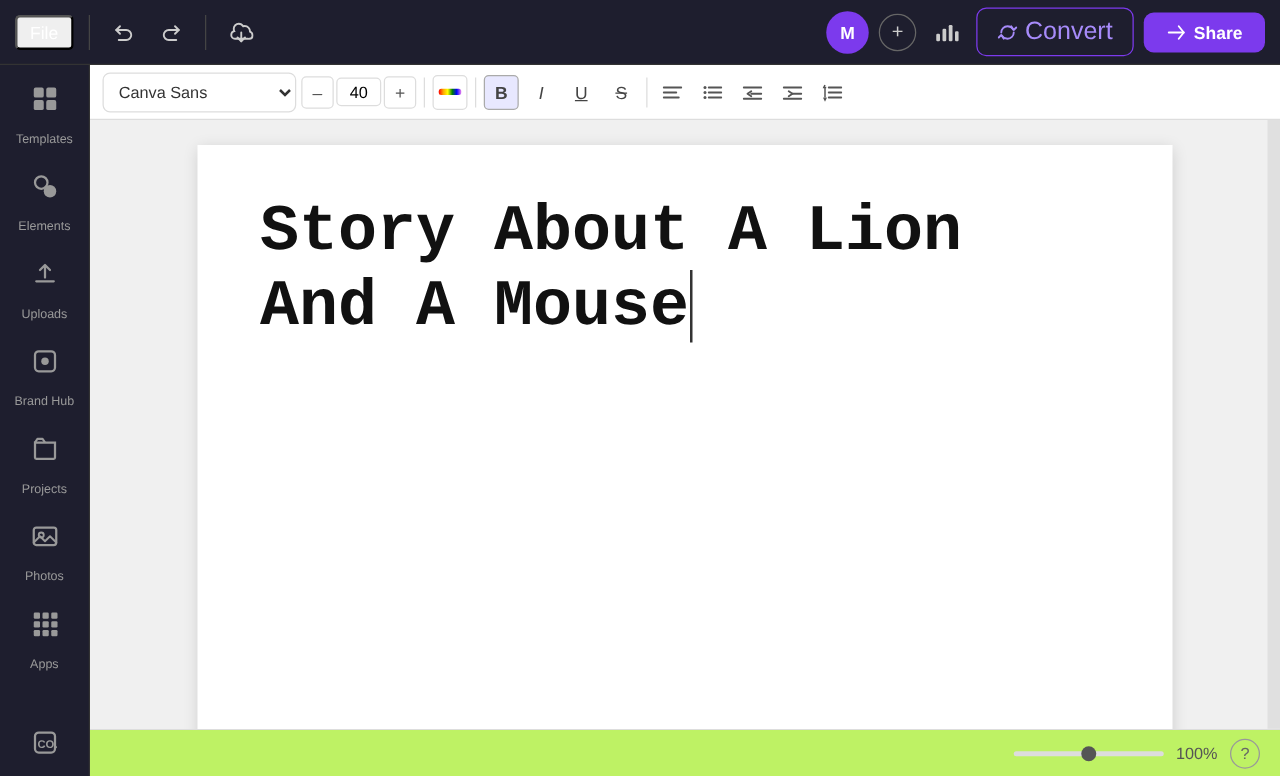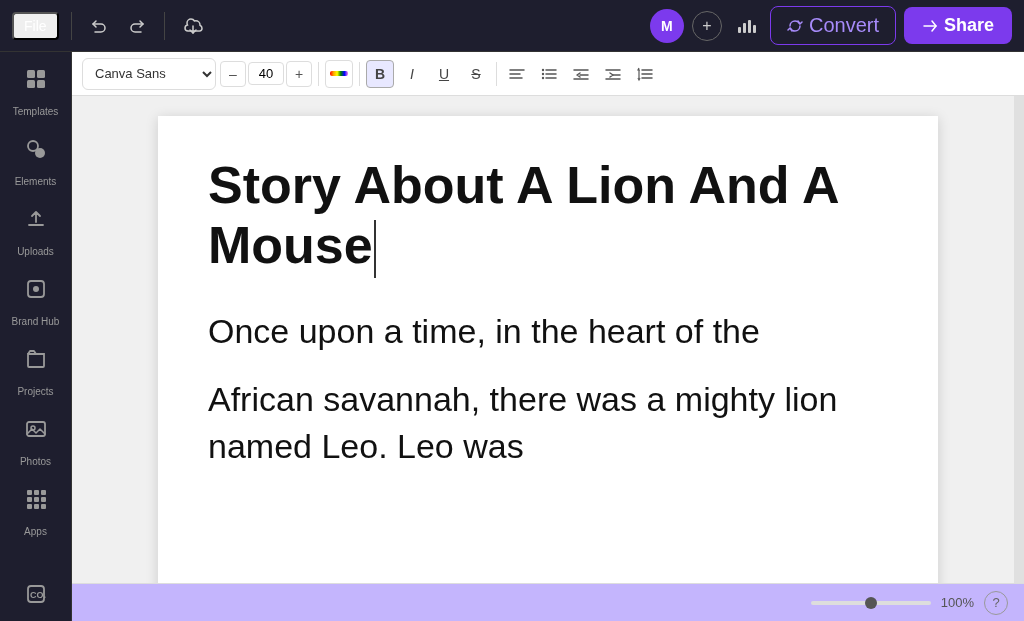--- a/index.html
+++ b/index.html
@@ -83,21 +83,21 @@
       cursor: pointer;
       display: flex; align-items: center; gap: 6px;
       font-weight: 500;
     }
     .share-btn {
       background: #7c3aed;
       border: none;
       color: #fff;
       padding: 8px 18px;
       border-radius: 8px;
-      font-size: 18px;
+      font-size: 14px;
       cursor: pointer;
       display: flex; align-items: center; gap: 6px;
       font-weight: 600;
     }
 
     
     .main-layout {
       display: flex;
       flex: 1;
       overflow: hidden;
@@ -158,21 +158,21 @@
       height: 44px;
       background: #fff;
       border-bottom: 1px solid #ddd;
       display: flex;
       align-items: center;
       padding: 0 10px;
       gap: 4px;
       flex-shrink: 0;
     }
     .font-select {
-      width: 134px;
+      width: 155px;
       height: 32px;
       border: 1px solid #ddd;
       border-radius: 6px;
       padding: 0 8px;
       font-size: 13px;
       background: #fff;
       cursor: pointer;
       color: #333;
     }
     .font-size-ctrl {
@@ -249,21 +249,21 @@
     }
     .canvas-page {
       background: #fff;
       width: 780px;
       min-height: 550px;
       box-shadow: 0 2px 12px rgba(0,0,0,0.15);
       padding: 40px 50px;
       position: relative;
     }
     .canvas-title {
-      font-family: Liberation Sans, sans-serif;
+      font-family: Liberation Mono, monospace;
       font-size: 52px;
       font-weight: 900;
       color: #111;
       line-height: 1.15;
       margin-bottom: 30px;
       position: relative;
     }
     .cursor-line {
       display: inline-block;
       width: 2px;
@@ -279,21 +279,21 @@
       line-height: 1.4;
       font-weight: 400;
     }
     .canvas-body p {
       margin-bottom: 20px;
     }
 
     
     .bottom-bar {
       height: 38px;
-      background: #c4b5fd;
+      background: #bef264;
       border-top: 1px solid #ddd;
       display: flex;
       align-items: center;
       justify-content: flex-end;
       padding: 0 16px;
       gap: 10px;
       flex-shrink: 0;
     }
     .zoom-track {
       width: 120px; height: 4px;
@@ -546,24 +546,20 @@
           <polyline points="1,12 2,14 3,12" stroke="#555" stroke-width="1.2" fill="none"></polyline>
         </svg>
       </button>
     </div>
 
     <div class="canvas-wrapper">
       <div class="canvas-page">
         <div class="canvas-title">
           Story About A Lion And A Mouse<span class="cursor-line"></span>
         </div>
-        <div class="canvas-body">
-          <p>Once upon a time, in the heart of the</p>
-          <p>African savannah, there was a mighty lion named Leo. Leo was</p>
-        </div>
       </div>
       <div class="scrollbar-right"></div>
     </div>
 
     <div class="bottom-bar">
       <div class="zoom-track">
         <div class="zoom-thumb"></div>
       </div>
       <span class="zoom-label">100%</span>
       <button class="help-btn">?</button>

